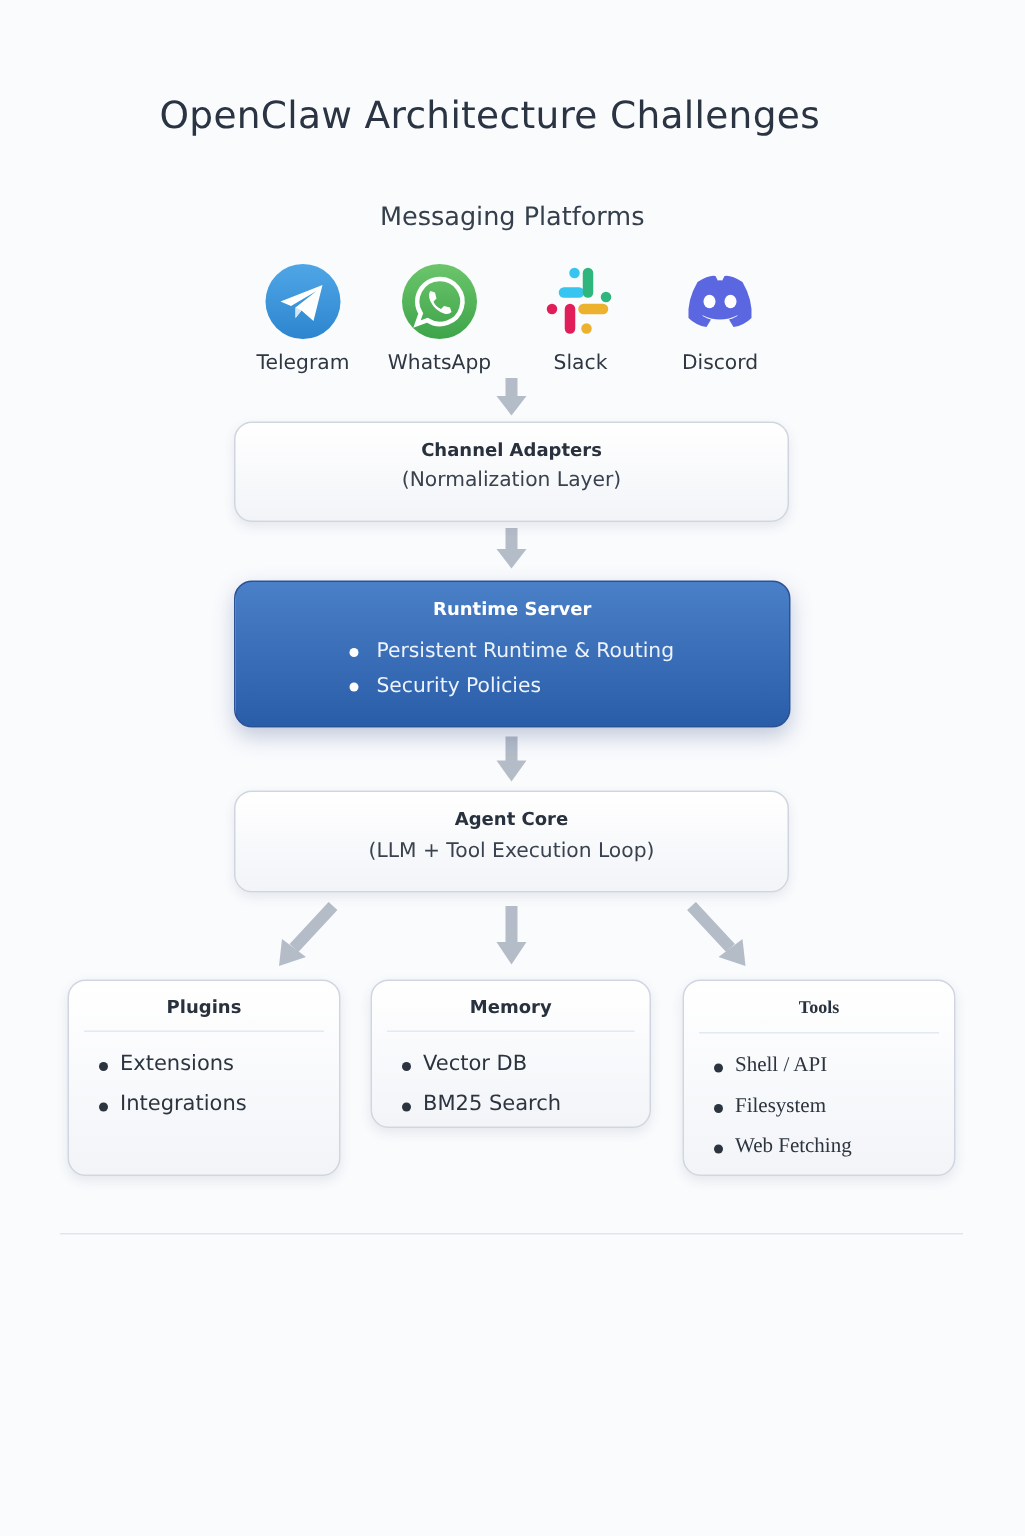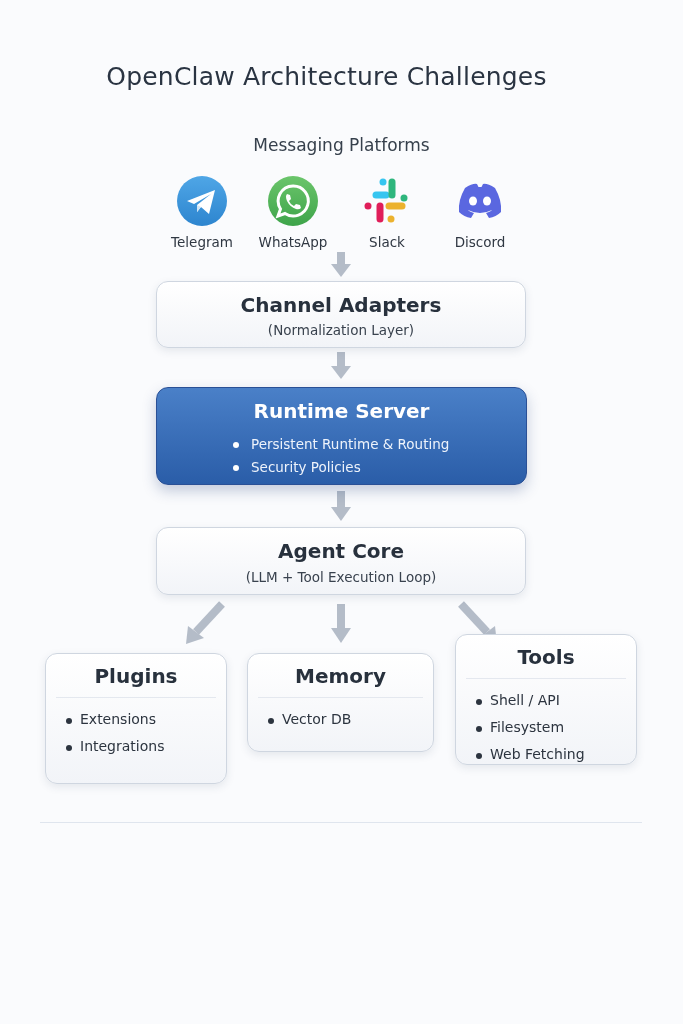--- a/index.html
+++ b/index.html
@@ -24,21 +24,21 @@
   .platform .ico { width:54px; height:54px; margin:0 auto; display:block; }
   .platform .lbl { font-size:13.5px; color:#2f3742; margin-top:6px; display:block; }
 
   .box {
     position:absolute; box-sizing:border-box;
     border:1.5px solid #cfd6e0; border-radius:12px;
     background:linear-gradient(#ffffff, #f2f4f8);
     box-shadow:0 3px 8px rgba(40,60,90,0.10);
     text-align:center;
   }
-  .box .h { font-weight:bold; font-size:20px; color:#28313d; display:block; }
+  .box .h { font-weight:bold; font-size:12px; color:#28313d; display:block; }
   .box .s { font-size:13.5px; color:#39424e; display:block; }
 
   .gateway {
     background:linear-gradient(#4a80c8, #2a5da8);
     border:1.5px solid #2a5096;
     box-shadow:0 6px 14px rgba(30,60,120,0.25);
   }
   .gateway .h { color:#ffffff; }
   .gateway ul { list-style:none; margin:10px 0 0 0; padding:0 0 0 76px; text-align:left; }
   .gateway li { color:#eef3fb; font-size:13.5px; line-height:23px; position:relative; padding-left:18px; }
@@ -164,23 +164,24 @@
   <ul>
     <li>Extensions</li>
     <li>Integrations</li>
   </ul>
 </div>
 <div class="box card" style="left:247px; top:653px; width:187px; height:99px;">
   <span class="h">Memory</span>
   <div class="rule"></div>
   <ul>
     <li>Vector DB</li>
+    <li>BM25 Search</li>
   </ul>
 </div>
-<div class="box card" style="left:455px; top:634px; width:182px; height:131px;">
+<div class="box card" style="left:455px; top:653px; width:182px; height:131px;font-family:Liberation Serif, serif;">
   <span class="h">Tools</span>
   <div class="rule"></div>
   <ul>
     <li>Shell / API</li>
     <li>Filesystem</li>
     <li>Web Fetching</li>
   </ul>
 </div>
 
 <div class="abs divider"></div>

